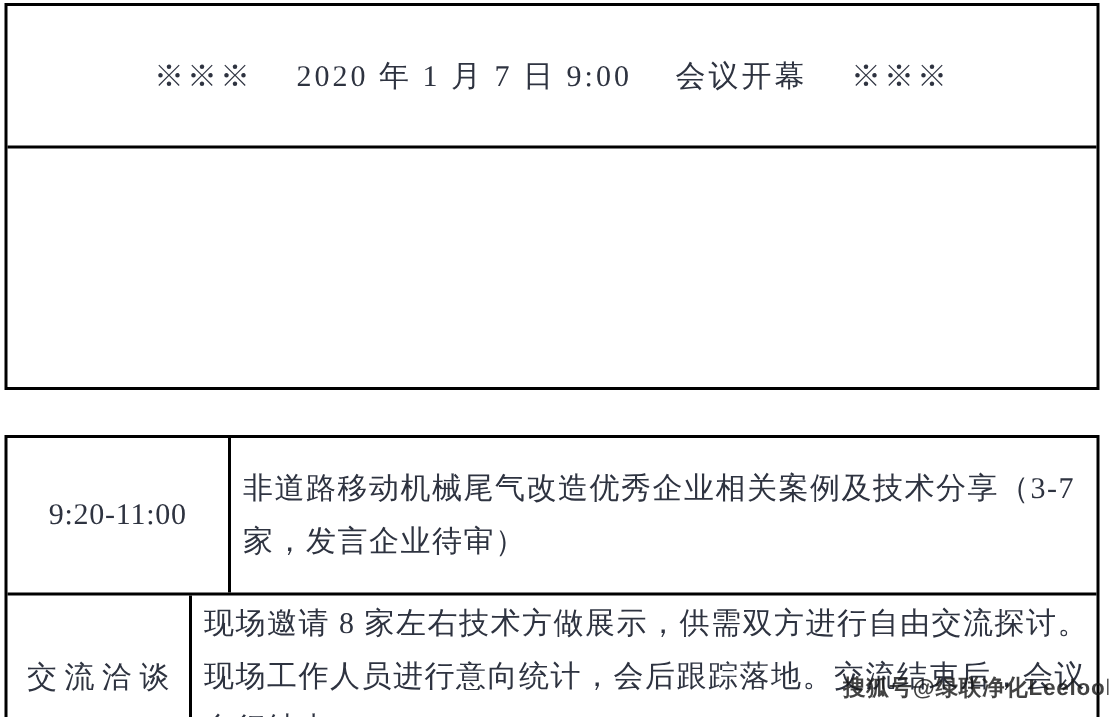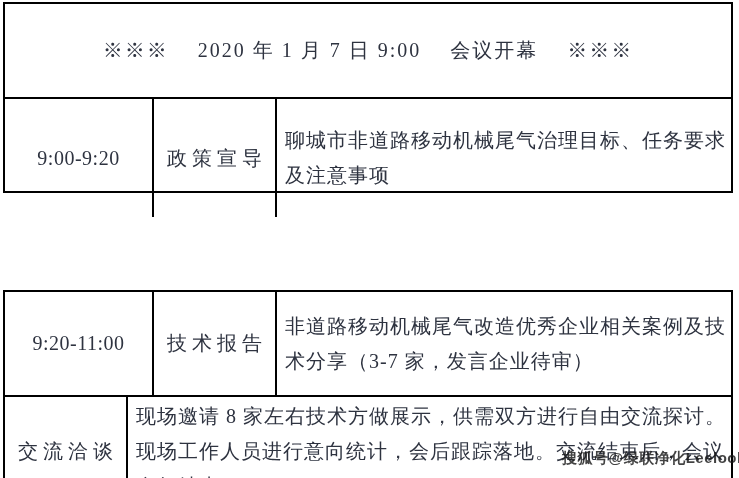--- a/index.html
+++ b/index.html
@@ -18,21 +18,21 @@
   }
   .page { position: relative; width: 739px; height: 478px; background: var(--bg-color); }
 
   .agenda-table {
     position: absolute;
     left: 3px;
     width: 730px;
     border: 2px solid var(--border-color);
     background: var(--bg-color);
   }
-  .table-opening { top: 2px; height: 191px; }
+  .table-opening { top: 2px; height: 258px; }
   .table-sessions { top: 255px; height: 218px; margin-top: 35px; }
 
   .banner-row {
     height: 95px;
     border-bottom: 2px solid var(--border-color);
     display: flex;
     align-items: center;
     justify-content: center;
     font-size: 20px;
     letter-spacing: 2px;
@@ -82,31 +82,25 @@
     white-space: nowrap;
   }
 </style>
 </head>
 <body>
 
 <div class="page">
 
   <div class="agenda-table table-opening">
     <div class="banner-row">※※※　 2020 年 1 月 7 日 9:00 　会议开幕　 ※※※</div>
-    <div class="schedule-row">
-      <div class="cell cell-time">9:00-9:20</div>
-      <div class="cell cell-category">政策宣导</div>
-      <div class="cell cell-description">聊城市非道路移动机械尾气治理目标、任务要求及注意事项</div>
-    </div>
   </div>
 
   <div class="agenda-table table-sessions">
     <div class="schedule-row row-tech">
       <div class="cell cell-time">9:20-11:00</div>
-      <div class="cell cell-category">技术报告</div>
       <div class="cell cell-description">非道路移动机械尾气改造优秀企业相关案例及技术分享（3-7 家，发言企业待审）</div>
     </div>
     <div class="schedule-row row-talk">
       <div class="cell cell-category">交流洽谈</div>
       <div class="cell cell-description">现场邀请 8 家左右技术方做展示，供需双方进行自由交流探讨。现场工作人员进行意向统计，会后跟踪落地。交流结束后，会议自行结束</div>
     </div>
   </div>
 
   <div class="watermark">搜狐号@绿联净化Leelool</div>
 

